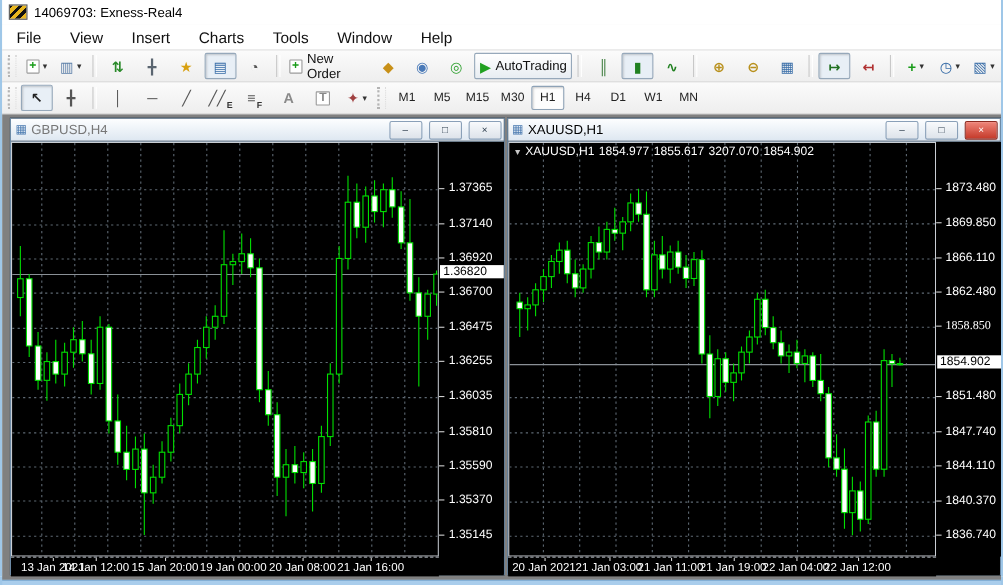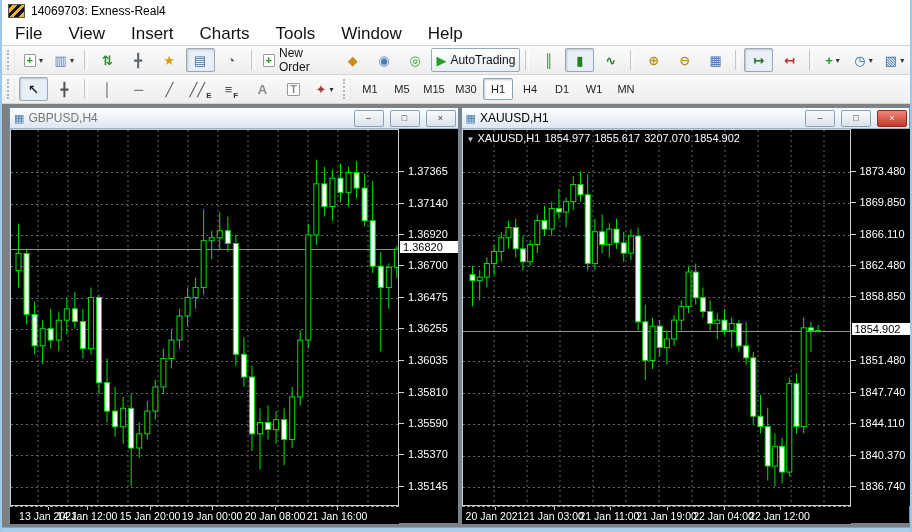--- a/index.html
+++ b/index.html
@@ -4,21 +4,21 @@
 <style>
   html,body{margin:0;padding:0;width:912px;height:532px;overflow:hidden;
     font-family:"Liberation Sans","DejaVu Sans",sans-serif;background:#9fc7e8;}
   #app{width:908px;height:524px;border-left:2px solid #9fc7e8;border-right:2px solid #9fc7e8;background:#f0f0f0;}
   
   .titlebar{height:22px;background:#ffffff;display:flex;align-items:center;padding-left:6px;gap:6px;}
   .mt4logo{width:15px;height:12px;border:1px solid #555;
     background:linear-gradient(135deg,#111 12%,#e8b61e 12% 30%,#111 30% 45%,#e8b61e 45% 62%,#111 62% 78%,#e8b61e 78%);}
   .titlebar .ttext{font-size:12px;color:#000;}
   .menubar{height:23px;background:#ffffff;display:flex;align-items:center;border-bottom:1px solid #d8d8d8;}
-  .menu-item{font-size:17px;color:#111;padding:3px 13px;cursor:default;}
+  .menu-item{font-size:14px;color:#111;padding:3px 13px;cursor:default;}
   .toolbar{height:28px;background:linear-gradient(#fbfbfb,#eeeeee);display:flex;align-items:center;border-bottom:1px solid #d5d5d5;padding-left:2px;}
   .tb-handle{width:5px;height:20px;margin:0 3px;border-left:2px dotted #b4b4b4;border-right:1px dotted #dcdcdc;}
   .tb-sep{width:2px;height:20px;margin:0 4px;border-left:1px solid #c8c8c8;border-right:1px solid #ffffff;}
   .tbtn{height:22px;min-width:23px;padding:0 2px;display:flex;align-items:center;justify-content:center;
     border:1px solid transparent;border-radius:2px;margin:0 1px;cursor:default;}
   .tbtn.pressed{background:#e8eff6;border-color:#96a8ba;box-shadow:inset 1px 1px 2px rgba(0,0,0,.18);}
   .tbtn.framed{border-color:#96a8ba;background:linear-gradient(#ffffff,#e8edf2);padding:0 6px;}
   .tbtn .glyph{font-size:13px;line-height:1;font-weight:bold;}
   .tbtn .glyph.sheet{background:#fff;border:1px solid #9a9a9a;border-radius:1px;padding:0 2px;font-size:11px;}
   .tbtn .sub{font-size:8px;margin-left:1px;align-self:flex-end;color:#333;font-weight:bold;}
@@ -506,21 +506,21 @@
             </svg>
           <div class="info-line">
             <span class="dd">▼</span><span>XAUUSD,H1</span><span>1854.977</span><span>1855.617</span><span>3207.070</span><span>1854.902</span>
           </div>
         </div>
         <div class="y-axis" id="yaxis1">
             <div class="ylab" style="top: 35.8002px;">1873.480</div>
             <div class="ylab" style="top: 66.9572px;">1869.850</div>
             <div class="ylab" style="top: 99.0584px;">1866.110</div>
             <div class="ylab" style="top: 130.215px;">1862.480</div>
-            <div class="ylab" style="top: 161.372px;">1858.850</div>
+            <div class="ylab" style="top: 161.372px; font-family: Liberation Serif, serif;">1858.850</div>
             <div class="ylab" style="top: 224.631px;">1851.480</div>
             <div class="ylab" style="top: 256.732px;">1847.740</div>
             <div class="ylab" style="top: 287.889px;">1844.110</div>
             <div class="ylab" style="top: 319.99px;">1840.370</div>
             <div class="ylab" style="top: 351.147px;">1836.740</div>
             <div class="pricebox" style="top: 194.259px;">1854.902</div>
           </div>
         <div class="x-axis" id="xaxis1">
             <div class="xtick" style="left: 33px;"></div>
             <div class="xlab" style="left: 33px;">20 Jan 2021</div>

